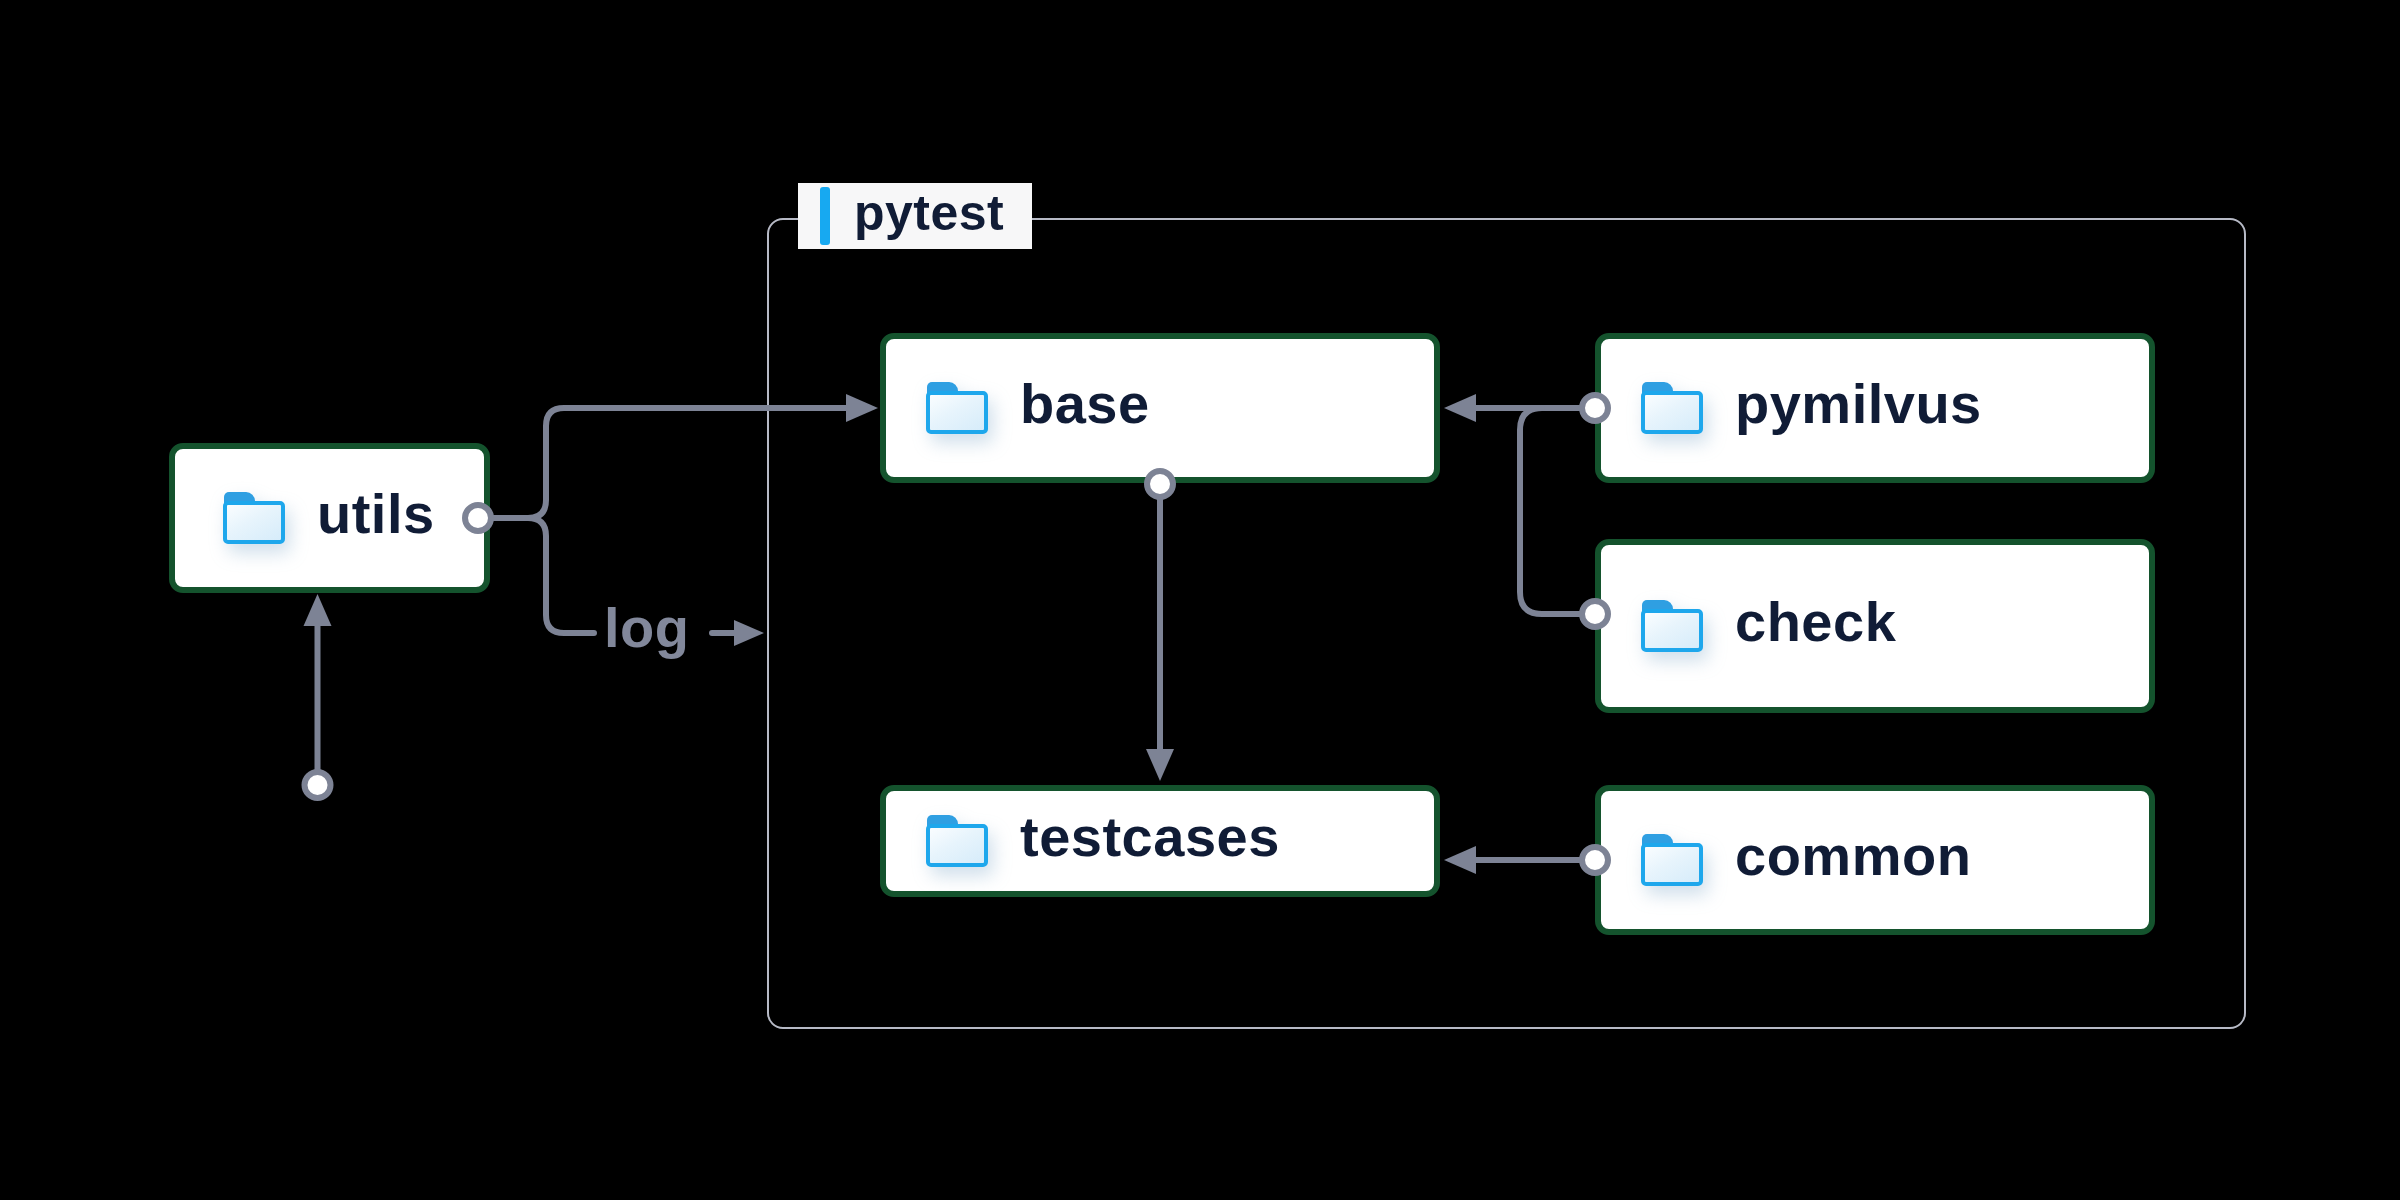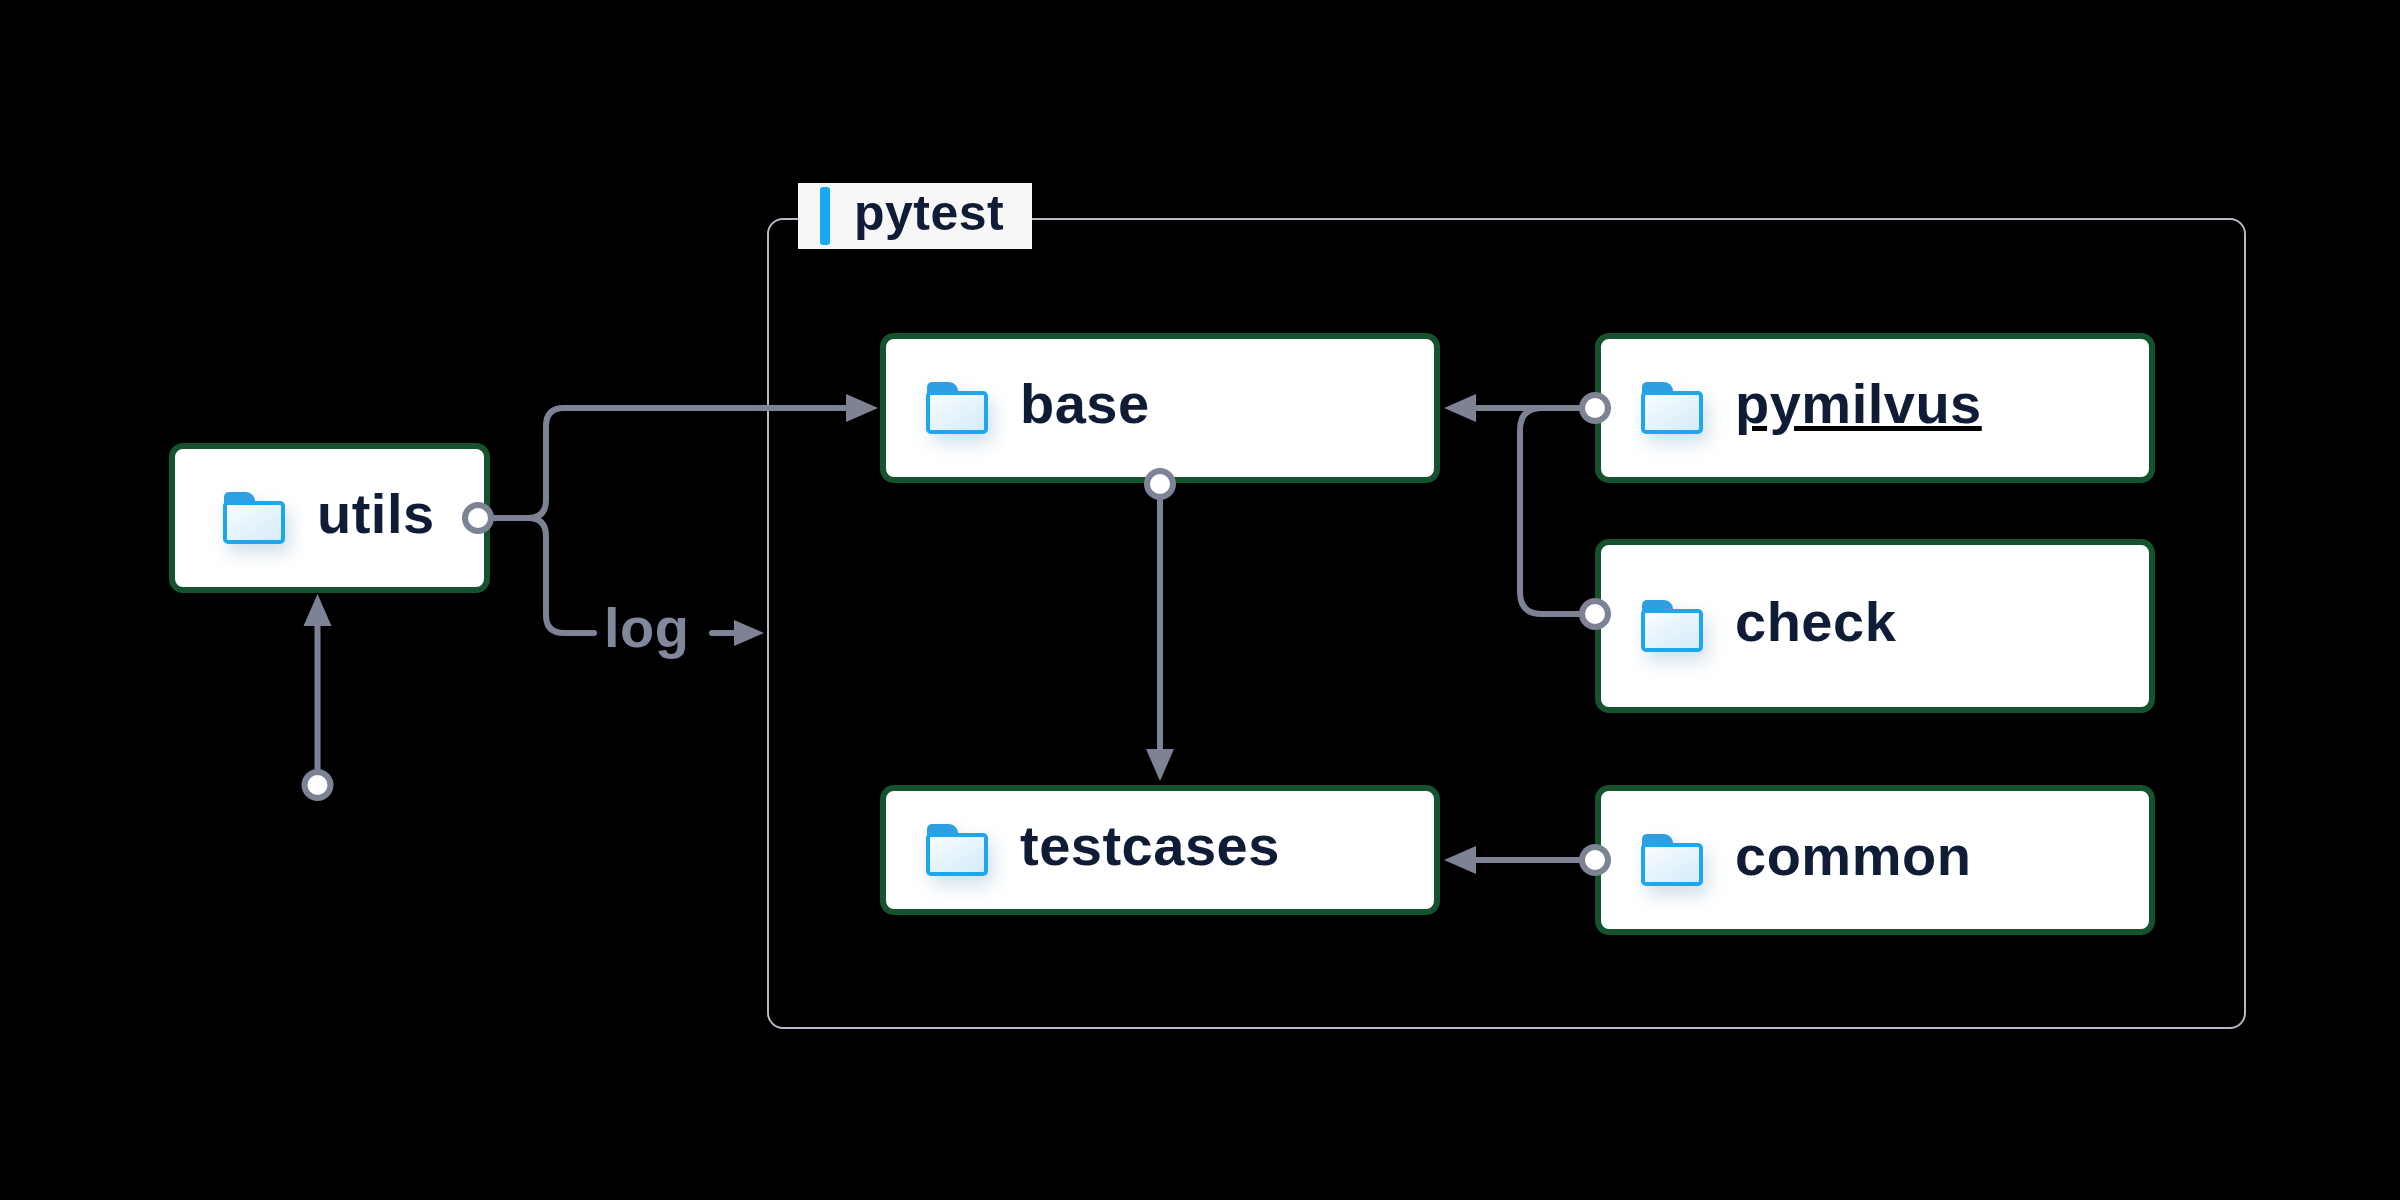--- a/index.html
+++ b/index.html
@@ -93,23 +93,23 @@
     top: 9px; bottom: 0;
     background: linear-gradient(150deg, #fafdff 0%, #e7f4fc 45%, #d6ecfa 100%);
     border: 4.5px solid #1ea7ec;
     border-radius: 5px;
     box-sizing: border-box;
   }
   
   #node-utils     { left: 169px;  top: 443px; width: 321px; height: 150px; padding-left: 48px; }
   #node-config    { left: 157px;  top: 785px; width: 321px; height: 150px; }
   #node-base      { left: 880px;  top: 333px; width: 560px; height: 150px; }
-  #node-pymilvus  { left: 1595px; top: 333px; width: 560px; height: 150px; text-decoration: underline; }
+  #node-pymilvus  { left: 1595px; top: 333px; width: 560px; height: 150px; }
   #node-check     { left: 1595px; top: 539px; width: 560px; height: 174px; }
-  #node-testcases { left: 880px;  top: 785px; width: 560px; height: 130px; }
+  #node-testcases { left: 880px;  top: 785px; width: 560px; height: 112px; }
   #node-common    { left: 1595px; top: 785px; width: 560px; height: 150px; }
   
   .edge-label {
     position: absolute;
     left: 604px; top: 600px;
     font-size: 56px;
     font-weight: 700;
     color: #82889b;
     letter-spacing: 0.5px;
     z-index: 3;

